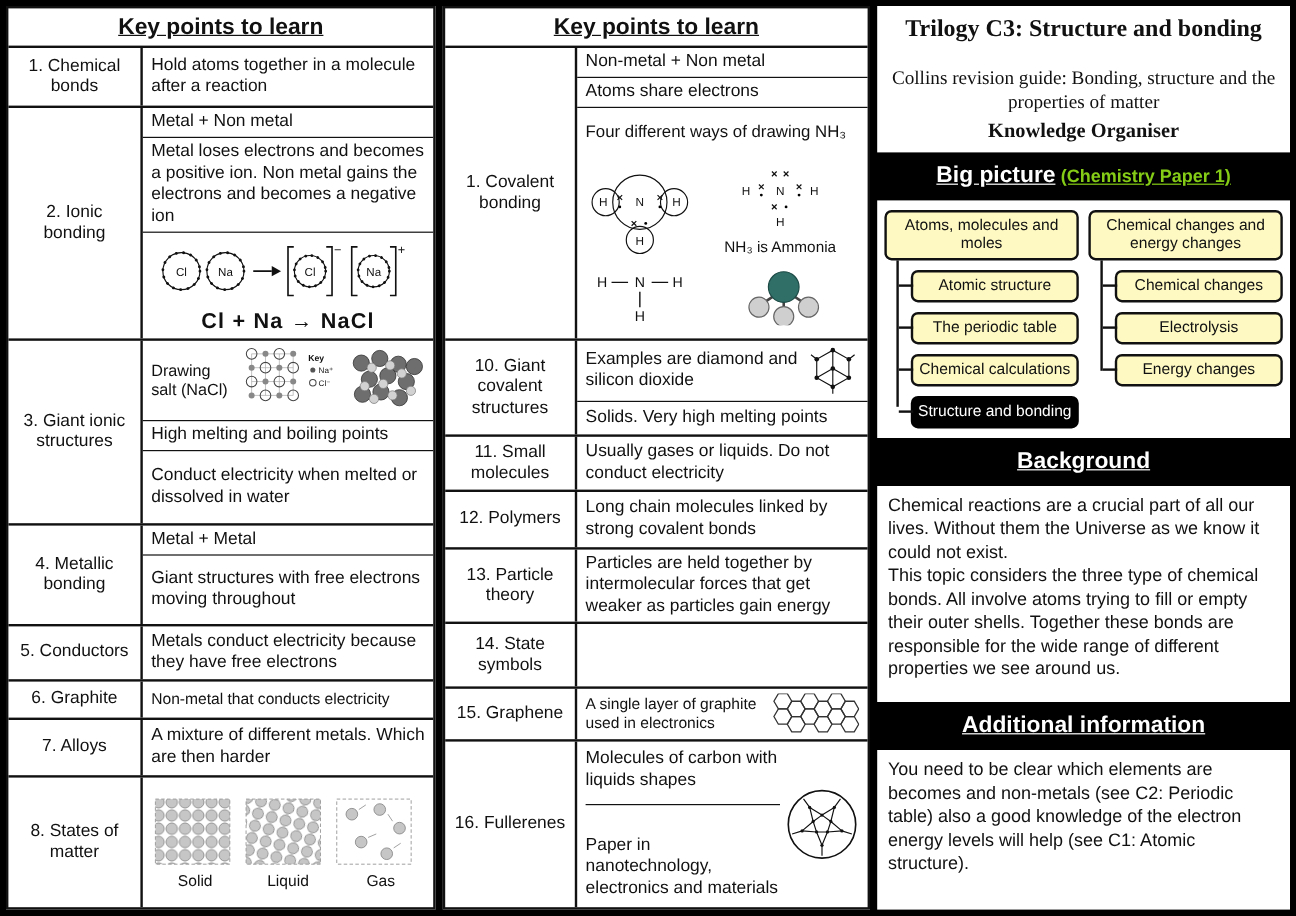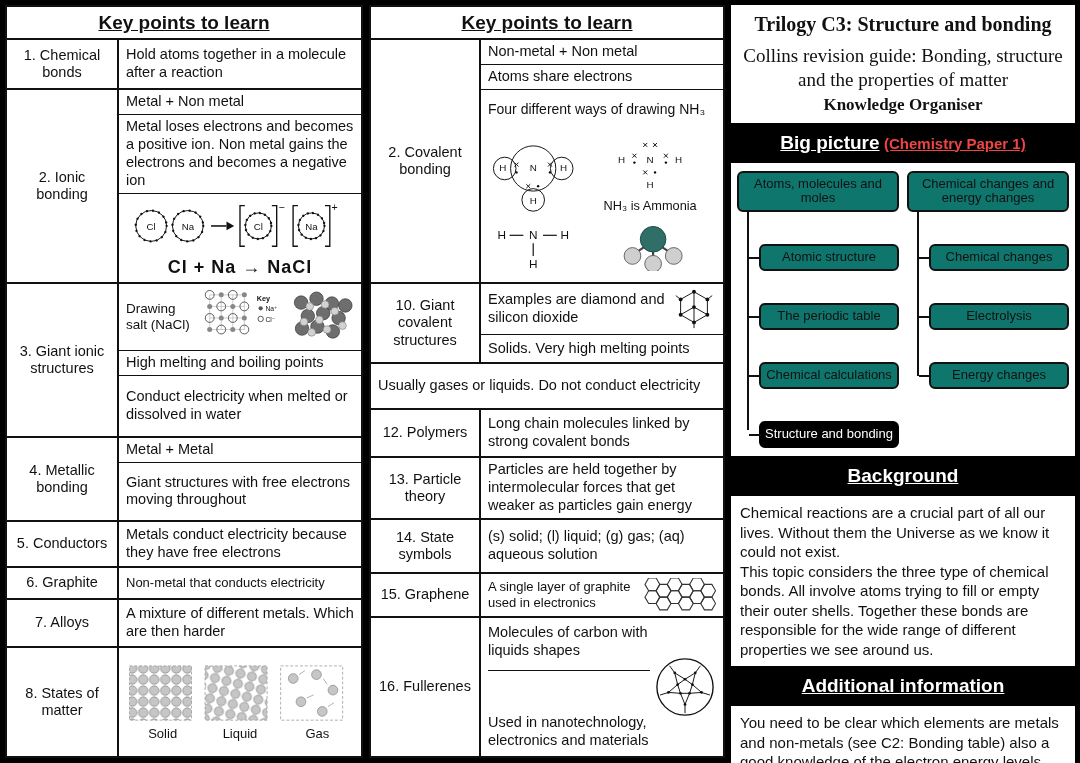--- a/index.html
+++ b/index.html
@@ -40,34 +40,34 @@
   .stxt{font-size:12px;text-anchor:middle;}
   .lbl{font-size:13px;text-anchor:middle;}
   .ktxt{font-size:7px;text-anchor:start;}
   .ktit{font-size:7.5px;font-weight:700;text-anchor:start;}
 
   
   .col-right{flex:1;display:flex;flex-direction:column;gap:7px;min-width:0;}
   .panel{background:#fff;}
   .title-panel{text-align:center;padding:8px 6px;font-family:Liberation Serif, serif;}
   .title-main{font-size:20px;font-weight:700;}
-  .title-sub{font-size:19px;margin-top:8px;line-height:1.25;}
+  .title-sub{font-size:16px;margin-top:20px;line-height:1.25;}
   .title-org{font-size:17px;font-weight:700;margin-top:3px;}
   .black-heading{color:#fff;text-align:center;padding:2px 0;}
   .black-heading .big{font-size:19px;font-weight:700;text-decoration:underline;color:#fff;}
-  .black-heading .suffix{font-size:15px;font-weight:700;text-decoration:underline;color:#ef4444;}
+  .black-heading .suffix{font-size:15px;font-weight:700;text-decoration:underline;color:#84cc16;}
   .flowchart{display:flex;gap:8px;padding:8px 6px;}
   .tree{flex:1;display:flex;flex-direction:column;min-width:0;}
-  .box{border:2px solid #111;border-radius:6px;background:#0f766e;text-align:center;font-size:13px;line-height:1.15;padding:4px 3px;}
+  .box{border:2px solid #111;border-radius:6px;background:#fef9c3;text-align:center;font-size:13px;line-height:1.15;padding:4px 3px;}
   .box.active{background:#000;color:#fff;border-color:#000;}
   .children{position:relative;margin-left:10px;padding-left:12px;display:flex;flex-direction:column;gap:8px;margin-top:8px;}
   .children::before{content:"";position:absolute;left:0;top:-8px;width:2px;background:#111;}
   .left-tree .children::before{bottom:18px;}
   .right-tree .children::before{bottom:13px;}
-  .children .box{position:relative;margin-top:24px;}
+  .children .box{position:relative;}
   .children .box::before{content:"";position:absolute;left:-12px;top:50%;width:12px;height:2px;background:#111;margin-top:-1px;}
   .text-panel{padding:7px 9px;}
   .text-panel p{font-size:15px;line-height:1.3;}
   .bg-panel{flex:1.4;}
   .additional-panel{flex:1;}
 </style>
 </head>
 <body>
 
 <svg width="0" height="0" style="position:absolute">
@@ -266,21 +266,21 @@
       </div>
 
     </div>
   </section>
 
   <section class="table-col col-mid">
     <h2 class="col-title">Key points to learn</h2>
     <div class="ko-table">
 
       <div class="row" style="min-height:244px">
-        <div class="key">2. Covalent bonding</div>
+        <div class="key">1. Covalent bonding</div>
         <div class="desc">
           <div class="sub">Non-metal + Non metal</div>
           <div class="sub">Atoms share electrons</div>
           <div class="sub grow">
             <div class="caption">Four different ways of drawing NH₃</div>
             <svg width="228" height="150" viewBox="0 0 232 152">
               <g fill="none" stroke="#111" stroke-width="1">
                 <circle cx="46" cy="48" r="23"></circle>
                 <circle cx="17" cy="48" r="11.5"></circle>
                 <circle cx="75" cy="48" r="11.5"></circle>
@@ -352,20 +352,21 @@
                   <circle cx="9" cy="13" r="2"></circle>
                   <circle cx="23" cy="21" r="2"></circle>
               </g>
             </svg>
           </div>
           <div class="sub grow">Solids. Very high melting points</div>
         </div>
       </div>
 
       <div class="row" style="min-height:46px">
+        <div class="key">11. Small molecules</div>
         <div class="desc">
             <div class="sub grow">Usually gases or liquids. Do not conduct electricity</div>
           </div>
       </div>
 
       <div class="row" style="min-height:48px">
         <div class="key">12. Polymers</div>
         <div class="desc">
             <div class="sub grow">Long chain molecules linked by strong covalent bonds</div>
           </div>
@@ -373,23 +374,20 @@
 
       <div class="row" style="min-height:58px">
         <div class="key">13. Particle theory</div>
         <div class="desc">
             <div class="sub grow">Particles are held together by intermolecular forces that get weaker as particles gain energy</div>
           </div>
       </div>
 
       <div class="row" style="min-height:54px">
         <div class="key">14. State symbols</div>
-        <div class="desc">
-            <div class="sub grow">(s) solid;  (l) liquid; (g) gas; (aq) aqueous solution</div>
-          </div>
       </div>
 
       <div class="row" style="min-height:44px">
         <div class="key">15. Graphene</div>
         <div class="desc">
           <div class="sub grow hrow">
             <span class="flex1 small-text">A single layer of graphite used in electronics</span>
             <svg width="72" height="34" viewBox="0 0 66 32">
               <use href="#hexcell" x="0" y="0"></use>
                 <use href="#hexcell" x="21" y="0"></use>
@@ -407,21 +405,21 @@
           </div>
         </div>
       </div>
 
       <div class="row grow-row">
         <div class="key">16. Fullerenes</div>
         <div class="desc">
           <div class="sub grow hrow">
             <div class="fullerene-texts">
               <p>Molecules of carbon with liquids shapes</p>
-              <p>Used in nanotechnology, electronics and materials</p>
+              <p>Paper in nanotechnology, electronics and materials</p>
             </div>
             <svg width="62" height="62" viewBox="0 0 64 64">
               <circle cx="32" cy="32" r="29" fill="none" stroke="#111" stroke-width="1.4"></circle>
               <g fill="none" stroke="#111" stroke-width="1">
                 <path d="M32 24 L39.6 29.5 L36.7 38.5 L27.3 38.5 L24.4 29.5 Z"></path>
                 <path d="M32 24 L42.6 17.4 M32 24 L21.4 17.4"></path>
                 <path d="M39.6 29.5 L42.6 17.4 M39.6 29.5 L49.1 37.6"></path>
                 <path d="M36.7 38.5 L49.1 37.6 M36.7 38.5 L32 50"></path>
                 <path d="M27.3 38.5 L32 50 M27.3 38.5 L14.9 37.6"></path>
                 <path d="M24.4 29.5 L14.9 37.6 M24.4 29.5 L21.4 17.4"></path>
@@ -487,17 +485,17 @@
     <div class="panel text-panel bg-panel">
       <p>Chemical reactions are a crucial part of all our lives. Without them the Universe as we know it could not exist.</p>
       <p>This topic considers the three type of chemical bonds. All involve atoms trying to fill or empty their outer shells. Together these bonds are responsible for the wide range of different properties we see around us.</p>
     </div>
 
     <div class="black-heading">
       <span class="big">Additional information</span>
     </div>
 
     <div class="panel text-panel additional-panel">
-      <p>You need to be clear which elements are metals and non-metals (see C2: Bonding table) also a good knowledge of the electron energy levels will help (see C1: Atomic structure).</p>
+      <p>You need to be clear which elements are becomes and non-metals (see C2: Periodic table) also a good knowledge of the electron energy levels will help (see C1: Atomic structure).</p>
     </div>
 
   </section>
 </div>
 
 </body></html>

